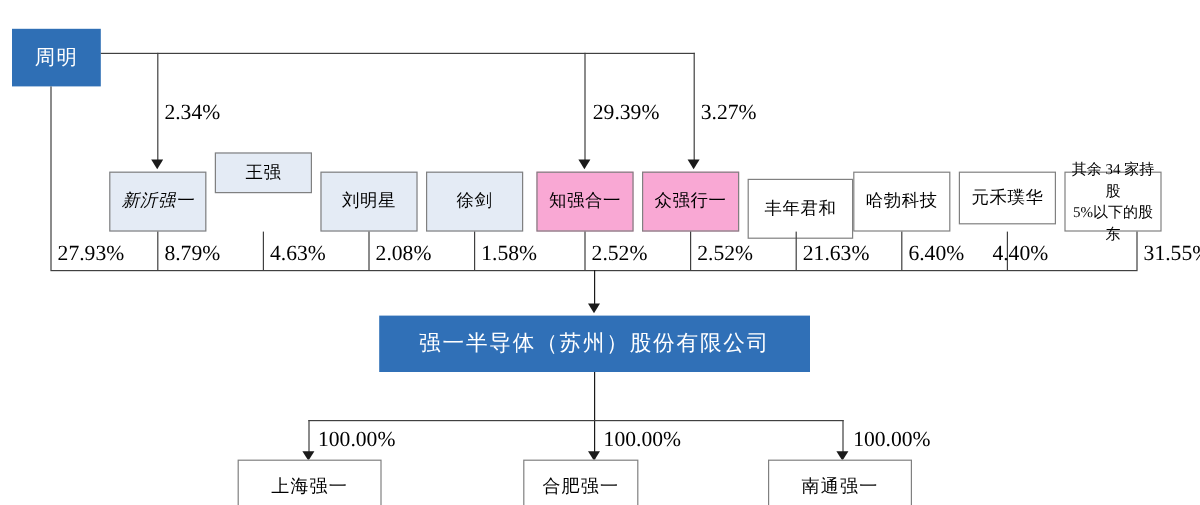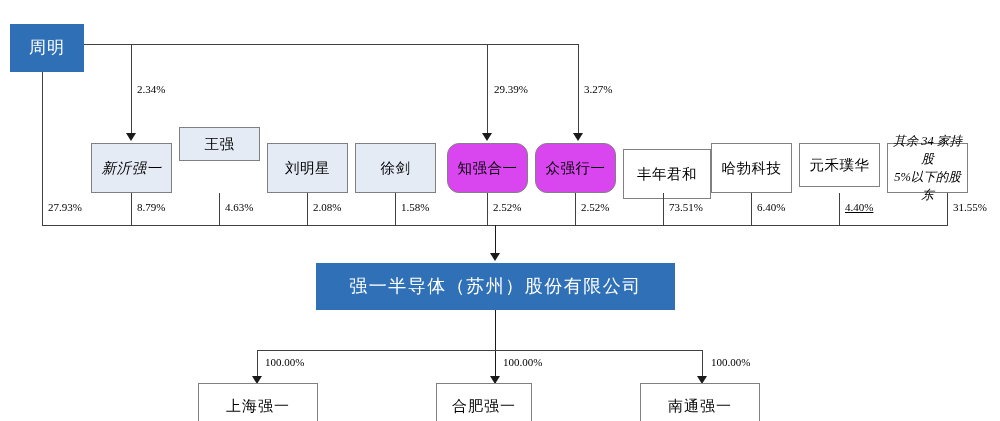--- a/index.html
+++ b/index.html
@@ -41,21 +41,21 @@
     color: #ffffff;
     font-size: 18px;
     letter-spacing: 1.5px;
   }
   .box-sh {
     font-size: 14.5px;
     color: #000000;
     letter-spacing: 0.5px;
   }
   .fill-blue { background: #e4ebf5; }
-  .fill-gray { background: #d946ef; border-radius: 12px; }
+  .fill-gray { background: #f9a8d4; }
   .fill-white { background: #ffffff; }
   .box-sh.multiline {
     font-size: 12.5px;
     line-height: 1.45;
     letter-spacing: 0;
     flex-direction: column;
   }
   .box-sub {
     font-size: 15px;
     color: #000000;
@@ -72,21 +72,21 @@
   .arrow {
     position: absolute;
     width: 0;
     height: 0;
     border-left: 5px solid transparent;
     border-right: 5px solid transparent;
     border-top: 8px solid #1a1a1a;
   }
   .pct {
     position: absolute;
-    font-size: 11px;
+    font-size: 18px;
     color: #000000;
     white-space: nowrap;
     letter-spacing: 0;
   }
 </style>
 </head>
 <body>
 
 <div id="canvas">
 
@@ -144,35 +144,35 @@
   <div class="box box-sh fill-gray" style="left:535px; top:124px; width:81px; height:50px;">
     <span>众强行一</span>
   </div>
   <div class="line line-v" style="left:575px; top:174px; height:32px;"></div>
   <div class="pct" style="left:581px; top:182px;">2.52%</div>
 
   <div class="box box-sh fill-white" style="left:623px; top:130px; width:88px; height:50px;">
     <span>丰年君和</span>
   </div>
   <div class="line line-v" style="left:663px; top:174px; height:32px;"></div>
-  <div class="pct" style="left:669px; top:182px;">73.51%</div>
+  <div class="pct" style="left:669px; top:182px;">21.63%</div>
 
   <div class="box box-sh fill-white" style="left:711px; top:124px; width:81px; height:50px;">
     <span>哈勃科技</span>
   </div>
   <div class="line line-v" style="left:751px; top:174px; height:32px;"></div>
   <div class="pct" style="left:757px; top:182px;">6.40%</div>
 
   <div class="box box-sh fill-white" style="left:799px; top:124px; width:81px; height:44px;">
     <span>元禾璞华</span>
   </div>
   <div class="line line-v" style="left:839px; top:174px; height:32px;"></div>
-  <div class="pct" style="left:845px; top:182px;text-decoration:underline;">4.40%</div>
-
-  <div class="box box-sh fill-white multiline" style="left:887px; top:124px; width:81px; height:50px;font-style:italic;">
+  <div class="pct" style="left:827px; top:182px;">4.40%</div>
+
+  <div class="box box-sh fill-white multiline" style="left:887px; top:124px; width:81px; height:50px;">
     <span>其余 34 家持股</span>
     <span>5%以下的股东</span>
   </div>
   <div class="line line-v" style="left:947px; top:174px; height:32px;"></div>
   <div class="pct" style="left:953px; top:182px;">31.55%</div>
 
   <div class="line line-h" style="left:42px; top:206px; width:906px;"></div>
   <div class="line line-v line-dark" style="left:495px; top:206px; height:30px;"></div>
   <div class="arrow" style="left:490px; top:234px;"></div>
 

